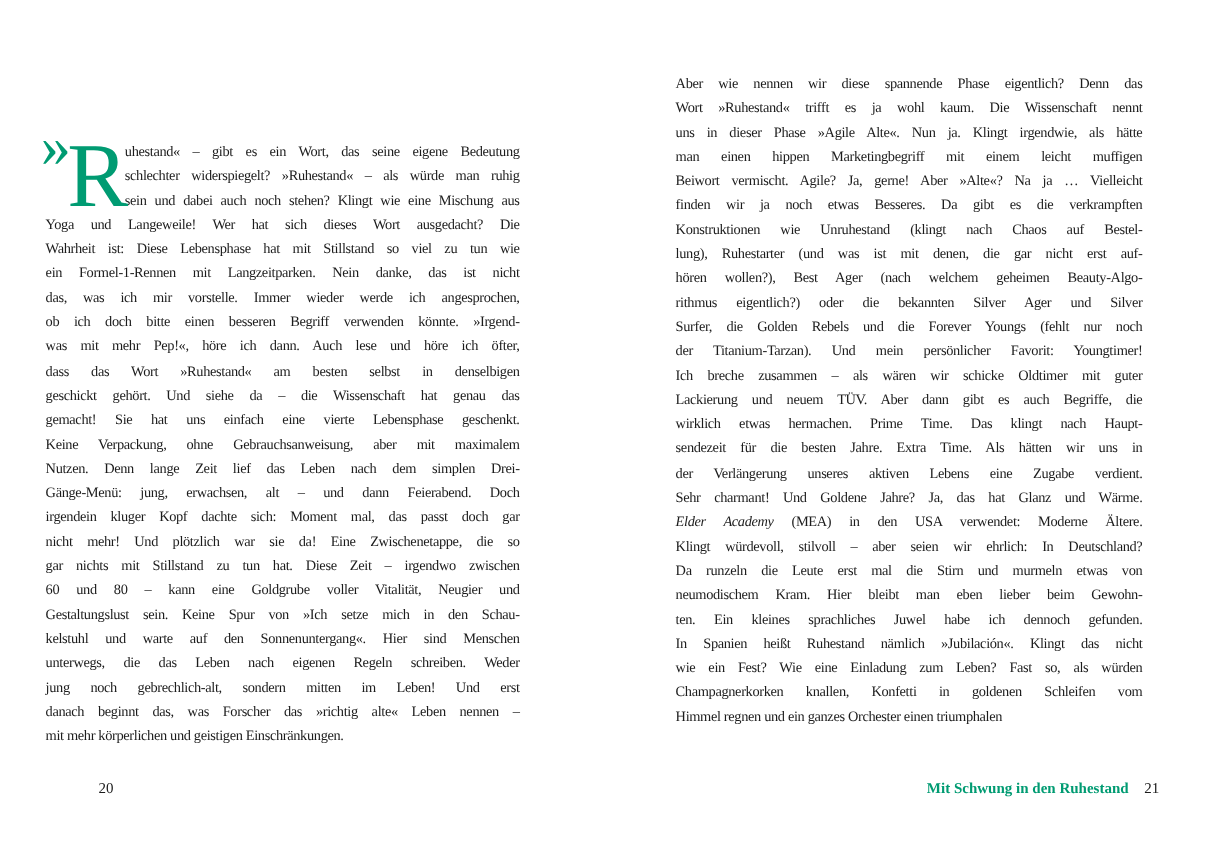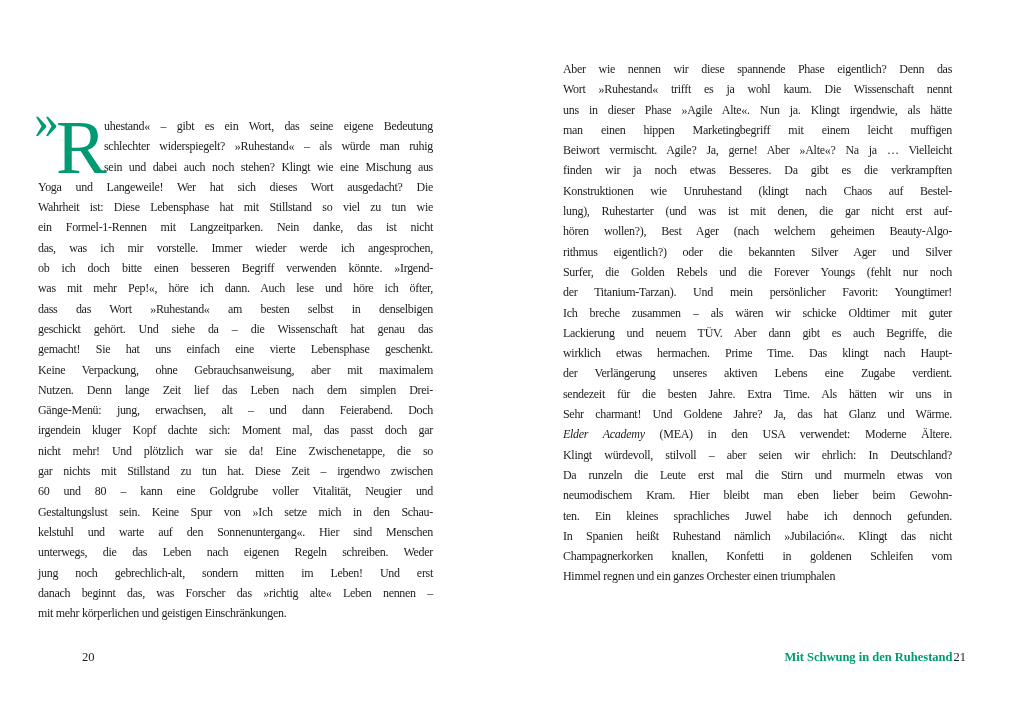--- a/index.html
+++ b/index.html
@@ -51,21 +51,21 @@
   
   .folio-left {
     position: absolute; left: 38px; top: 650px;
     font-size: 12.5px; letter-spacing: 0; margin-left: 44px;
   }
   .footer-right {
     position: absolute; left: 65px; top: 650px; width: 403px;
     text-align: right; font-size: 12.5px; white-space: nowrap;
   }
   .footer-chapter { color: var(--accent, #009b72); font-weight: bold; }
-  .footer-folio { margin-left: 1px; color: #1c1c1c; }
+  .footer-folio { margin-left: 13px; color: #1c1c1c; }
 </style>
 </head>
 <body>
 
 <section class="page page-left">
   <div class="textblock textblock-left">
     <div class="dropcap">
       <span class="dc-quote">»</span>
       <span class="dc-letter">R</span>
     </div>
@@ -111,29 +111,30 @@
         <div class="line">finden wir ja noch etwas Besseres. Da gibt es die verkrampften</div>
         <div class="line">Konstruktionen wie Unruhestand (klingt nach Chaos auf Bestel-</div>
         <div class="line">lung), Ruhestarter (und was ist mit denen, die gar nicht erst auf-</div>
         <div class="line">hören wollen?), Best Ager (nach welchem geheimen Beauty-Algo-</div>
         <div class="line">rithmus eigentlich?) oder die bekannten Silver Ager und Silver</div>
         <div class="line">Surfer, die Golden Rebels und die Forever Youngs (fehlt nur noch</div>
         <div class="line">der Titanium-Tarzan). Und mein persönlicher Favorit: Youngtimer!</div>
         <div class="line">Ich breche zusammen – als wären wir schicke Oldtimer mit guter</div>
         <div class="line">Lackierung und neuem TÜV. Aber dann gibt es auch Begriffe, die</div>
         <div class="line">wirklich etwas hermachen. Prime Time. Das klingt nach Haupt-</div>
+        <div class="line">sendezeit für die besten Jahre. Extra Time. Als hätten wir uns in</div>
         <div class="line">der Verlängerung unseres aktiven Lebens eine Zugabe verdient.</div>
-        <div class="line">sendezeit für die besten Jahre. Extra Time. Als hätten wir uns in</div>
         <div class="line">Sehr charmant! Und Goldene Jahre? Ja, das hat Glanz und Wärme.</div>
         <div class="line"><span class="it">Elder Academy</span><span> (MEA) in den USA verwendet: Moderne Ältere.</span></div>
         <div class="line">Klingt würdevoll, stilvoll – aber seien wir ehrlich: In Deutschland?</div>
         <div class="line">Da runzeln die Leute erst mal die Stirn und murmeln etwas von</div>
         <div class="line">neumodischem Kram. Hier bleibt man eben lieber beim Gewohn-</div>
         <div class="line">ten. Ein kleines sprachliches Juwel habe ich dennoch gefunden.</div>
         <div class="line">In Spanien heißt Ruhestand nämlich »Jubilación«. Klingt das nicht</div>
+        <div class="line">wie ein Fest? Wie eine Einladung zum Leben? Fast so, als würden</div>
         <div class="line">Champagnerkorken knallen, Konfetti in goldenen Schleifen vom</div>
         <div class="line last">Himmel regnen und ein ganzes Orchester einen triumphalen</div>
       </div>
   </div>
   <div class="footer-right">
     <span class="footer-chapter">Mit Schwung in den Ruhestand</span><span class="footer-folio">21</span>
   </div>
 </section>
 
 </body></html>

